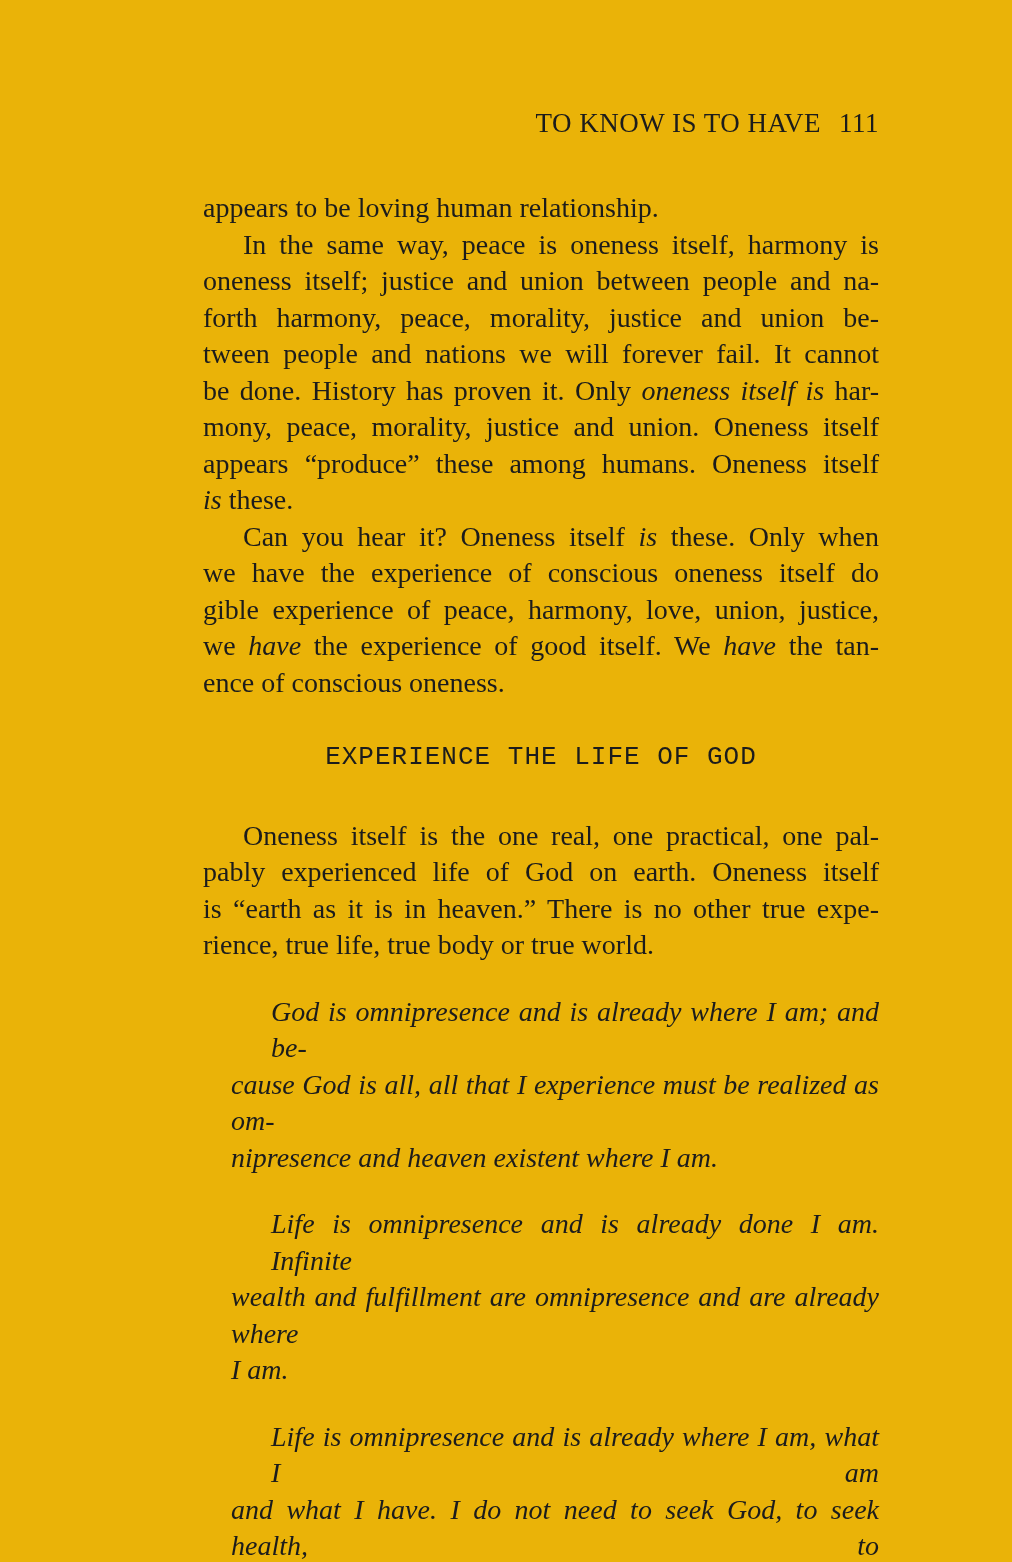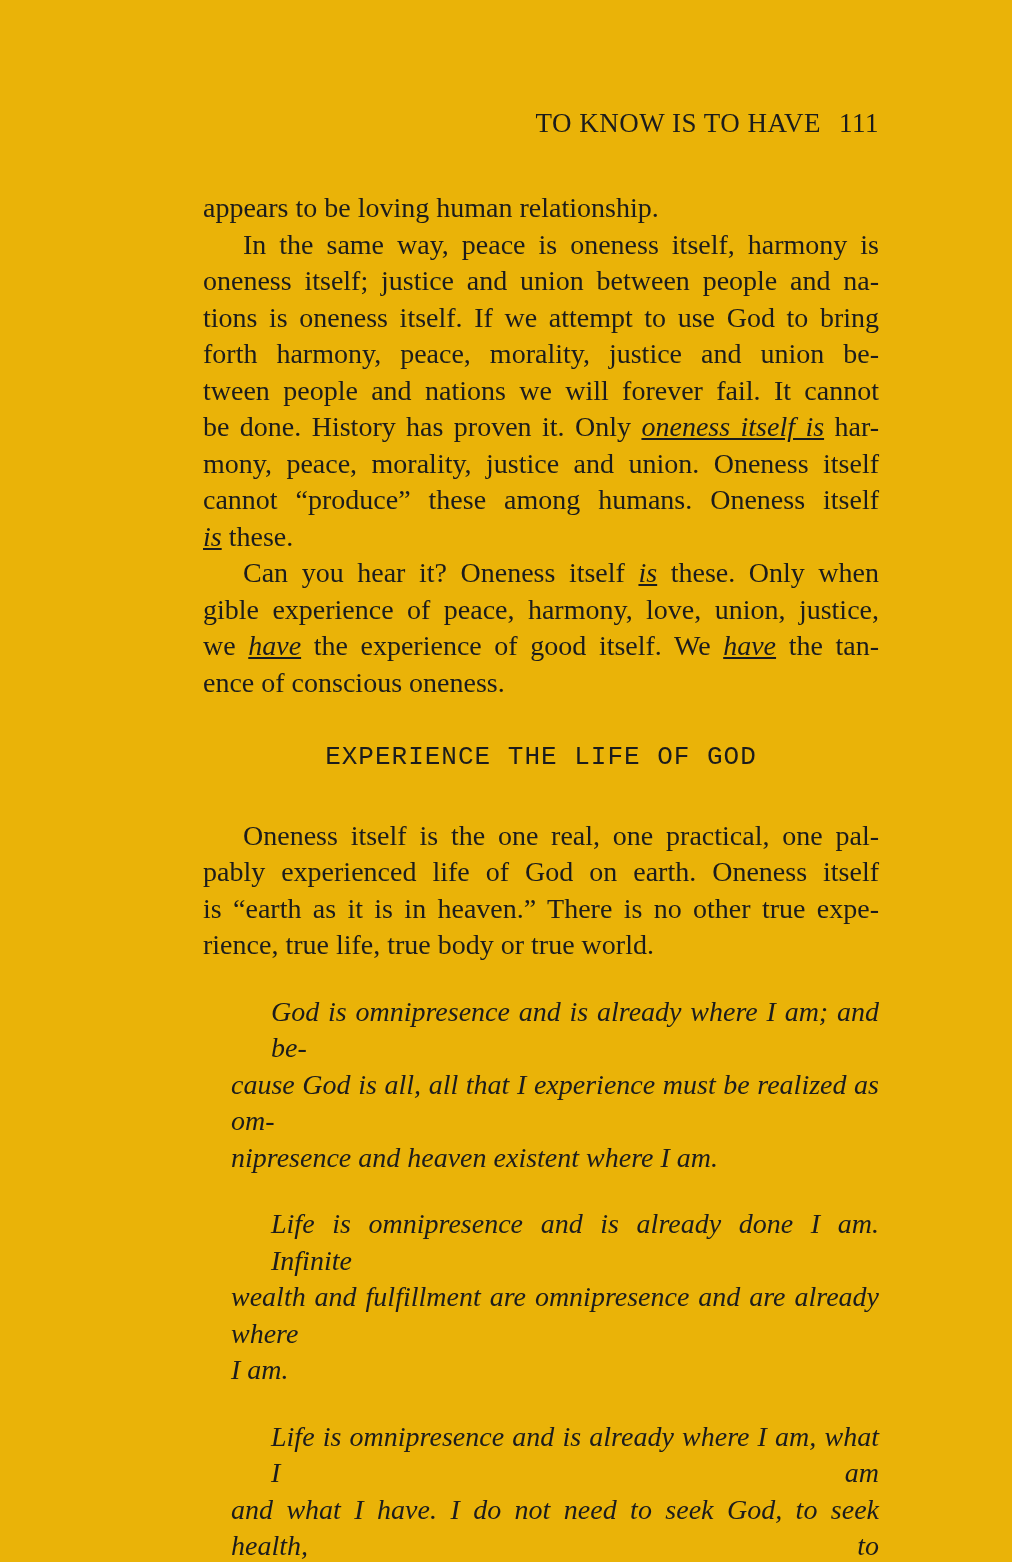--- a/index.html
+++ b/index.html
@@ -30,21 +30,21 @@
     font-size: 28px;
     line-height: 36.5px;
   }
   .para { margin: 0; }
   .para.spaced { margin-top: 30px; margin-left: 28px; }
   .para.italic .line { font-style: italic; }
   .line { white-space: normal; }
   .line.just { text-align: justify; text-align-last: justify; text-justify: inter-word; }
   .line.last { text-align: left; }
   .line.indent { padding-left: 40px; }
-  .it { font-style: italic; text-decoration: underline; }
+  .it { font-style: italic; }
   .section-heading {
     text-align: center;
     font-size: 26px;
     letter-spacing: 1px;
     margin-top: 38px;
     margin-bottom: 42px;
     line-height: 36.5px;
     font-family: Liberation Mono, monospace;
   }
 </style>
@@ -56,30 +56,30 @@
     <div class="running-head">
       <span>TO KNOW IS TO HAVE</span><span class="folio">111</span>
     </div>
     <div class="text-column">
         <div class="para">
           <div class="line last"><span>appears to be loving human relationship.</span></div>
         </div>
         <div class="para">
           <div class="line just indent"><span>In the same way, peace is oneness itself, harmony is</span></div>
           <div class="line just"><span>oneness itself; justice and union between people and na-</span></div>
-          <div class="line just"><span>tions is oneness itself. If we attempt to use God to bring</span></div>
           <div class="line just"><span>forth harmony, peace, morality, justice and union be-</span></div>
           <div class="line just"><span>tween people and nations we will forever fail. It cannot</span></div>
           <div class="line just"><span>be done. History has proven it. Only </span><span class="it">oneness itself is</span><span> har-</span></div>
           <div class="line just"><span>mony, peace, morality, justice and union. Oneness itself</span></div>
-          <div class="line just"><span>cannot “produce” these among humans. Oneness itself</span></div>
+          <div class="line just"><span>appears “produce” these among humans. Oneness itself</span></div>
           <div class="line last"><span class="it">is</span><span> these.</span></div>
         </div>
         <div class="para">
           <div class="line just indent"><span>Can you hear it? Oneness itself </span><span class="it">is</span><span> these. Only when</span></div>
+          <div class="line just"><span>we have the experience of conscious oneness itself do</span></div>
           <div class="line just"><span>gible experience of peace, harmony, love, union, justice,</span></div>
           <div class="line just"><span>we </span><span class="it">have</span><span> the experience of good itself. We </span><span class="it">have</span><span> the tan-</span></div>
           <div class="line last"><span>ence of conscious oneness.</span></div>
         </div>
         <div class="section-heading">EXPERIENCE THE LIFE OF GOD</div>
         <div class="para">
           <div class="line just indent"><span>Oneness itself is the one real, one practical, one pal-</span></div>
           <div class="line just"><span>pably experienced life of God on earth. Oneness itself</span></div>
           <div class="line just"><span>is “earth as it is in heaven.” There is no other true expe-</span></div>
           <div class="line last"><span>rience, true life, true body or true world.</span></div>

